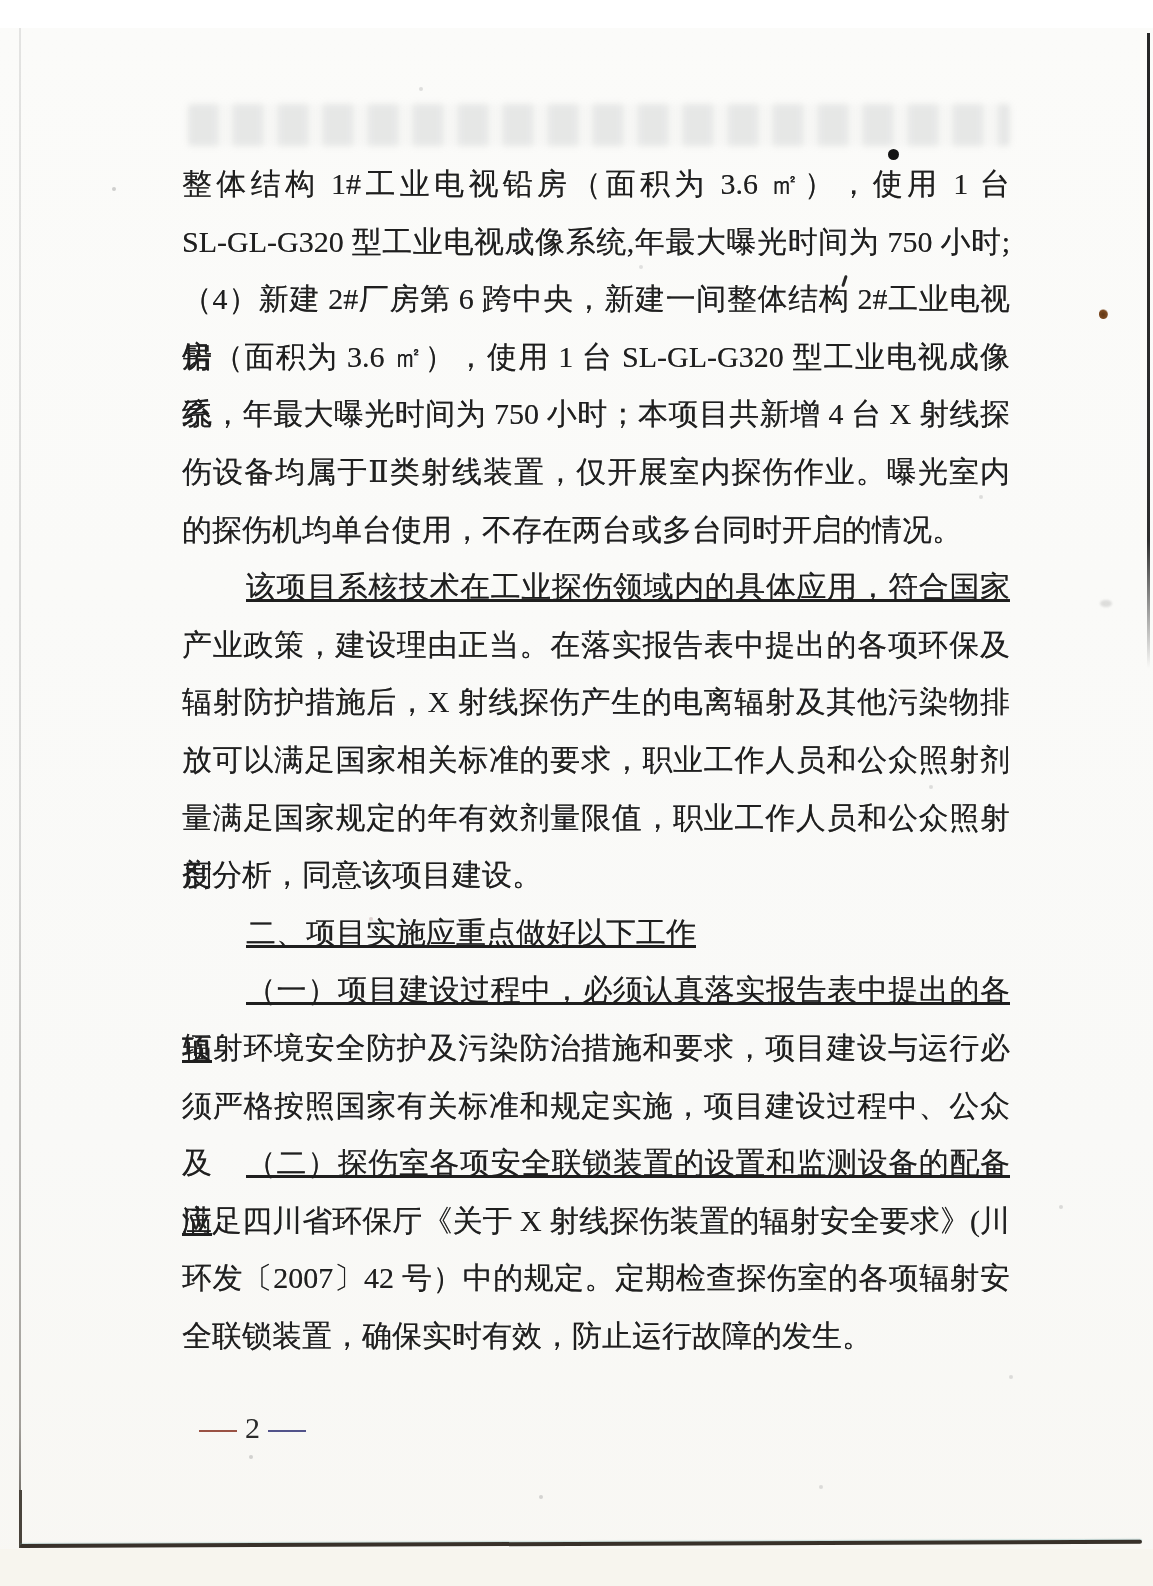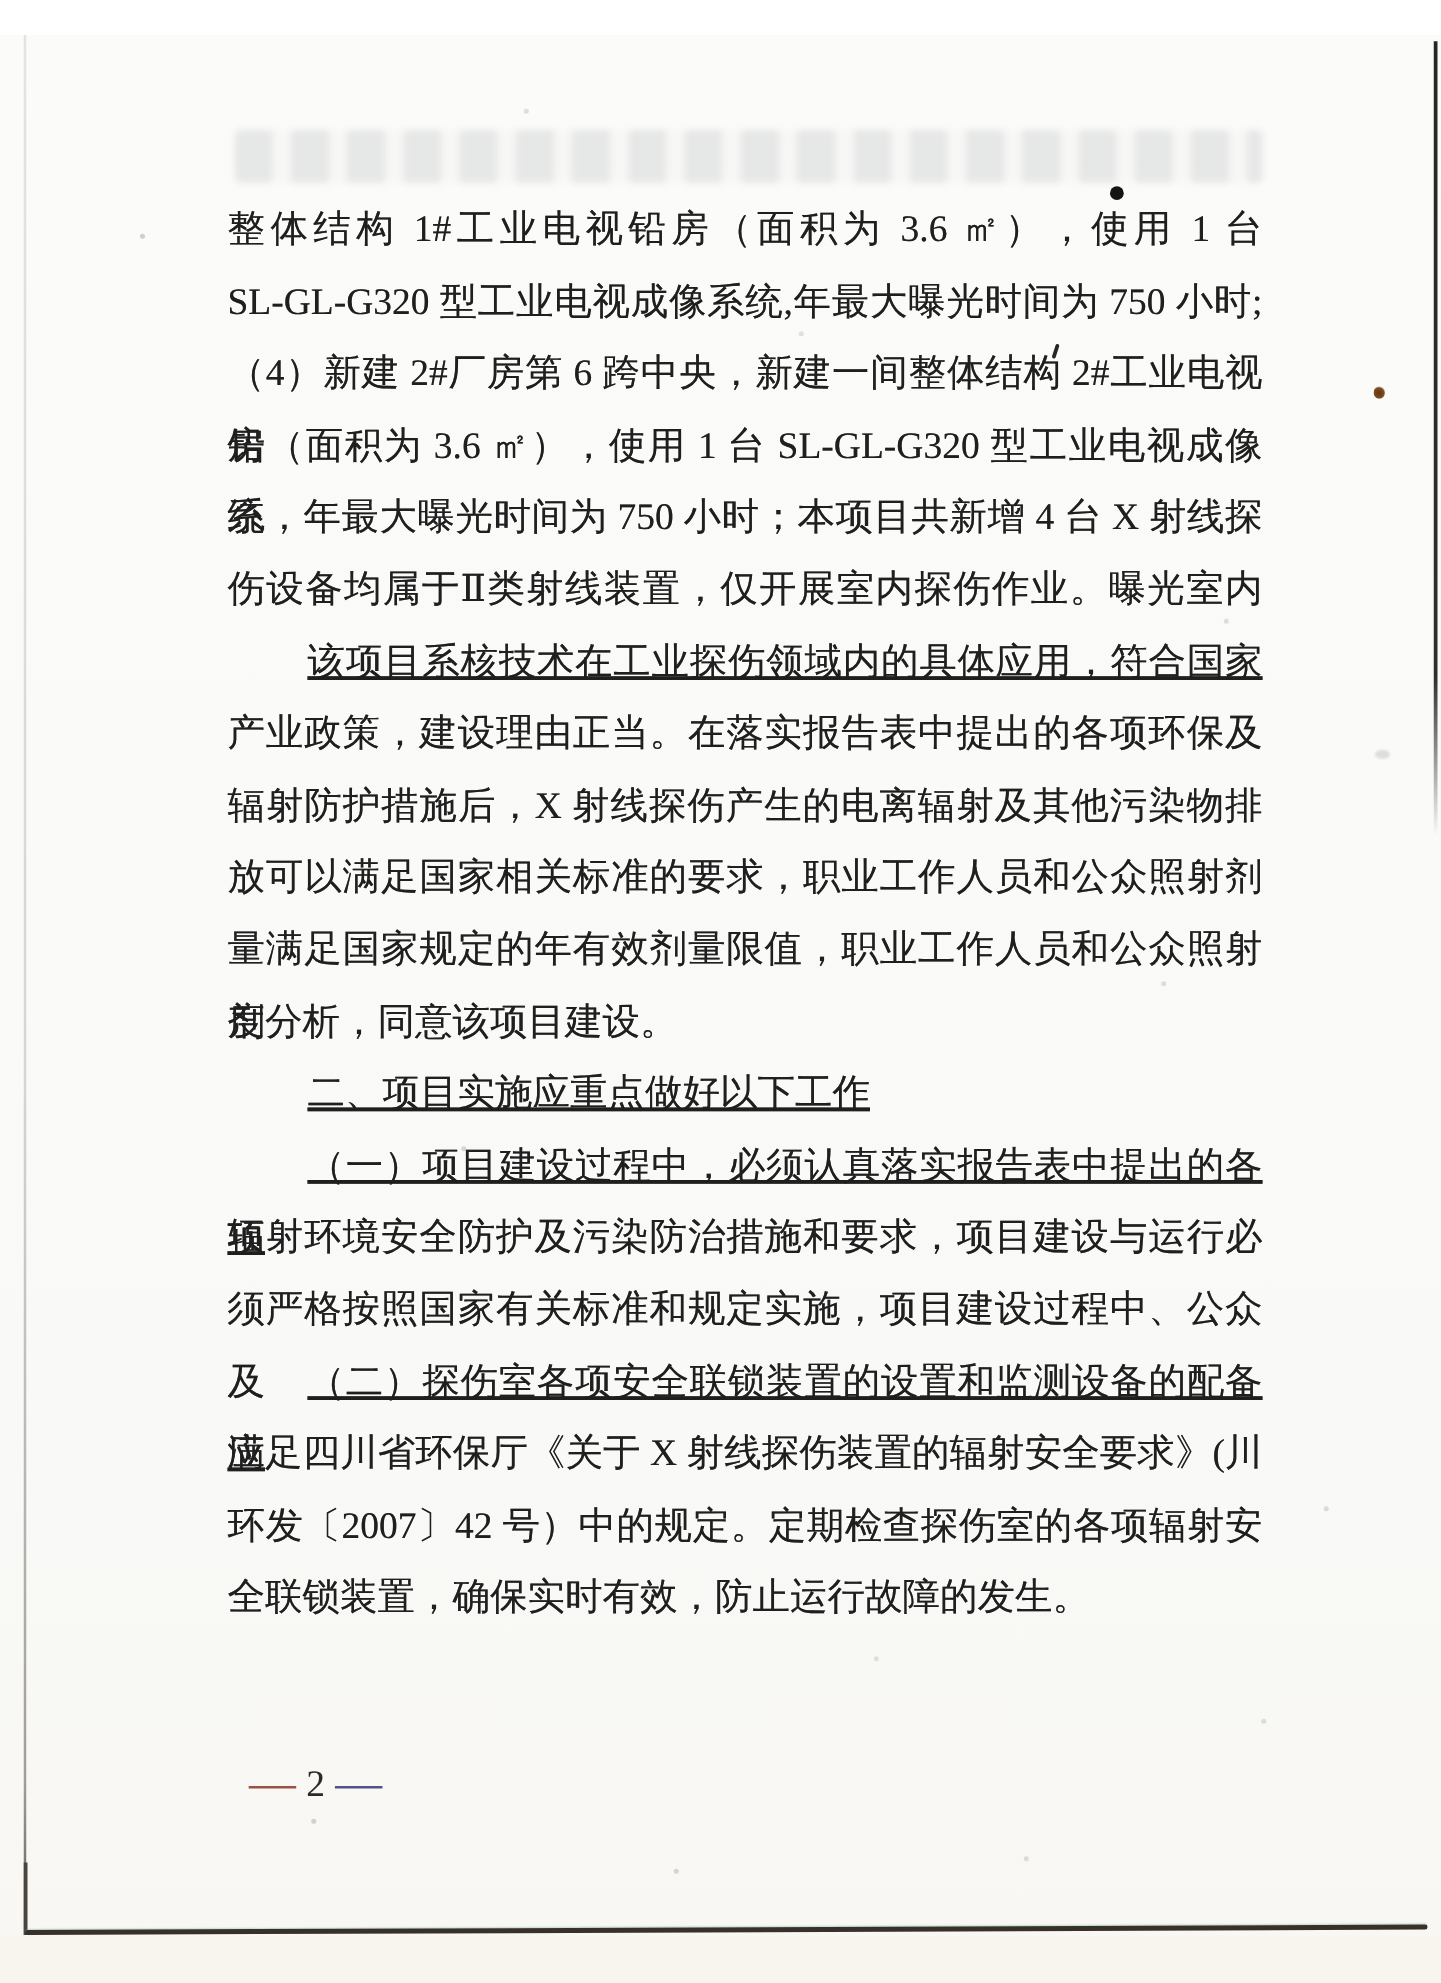--- a/index.html
+++ b/index.html
@@ -129,20 +129,21 @@
   <div class="brown-speck"></div>
   <div class="smudge"></div>
 
   <div class="textblock">
     <div class="line">整体结构 1#工业电视铅房（面积为 3.6 ㎡），使用 1 台</div>
     <div class="line">SL-GL-G320 型工业电视成像系统,年最大曝光时间为 750 小时;</div>
     <div class="line">（4）新建 2#厂房第 6 跨中央，新建一间整体结构 2#工业电视铅</div>
     <div class="line">房（面积为 3.6 ㎡），使用 1 台 SL-GL-G320 型工业电视成像系</div>
     <div class="line">统，年最大曝光时间为 750 小时；本项目共新增 4 台 X 射线探</div>
     <div class="line">伤设备均属于Ⅱ类射线装置，仅开展室内探伤作业。曝光室内</div>
+    <div class="line end">的探伤机均单台使用，不存在两台或多台同时开启的情况。</div>
     <div class="line indent">该项目系核技术在工业探伤领域内的具体应用，符合国家</div>
     <div class="line">产业政策，建设理由正当。在落实报告表中提出的各项环保及</div>
     <div class="line">辐射防护措施后，X 射线探伤产生的电离辐射及其他污染物排</div>
     <div class="line">放可以满足国家相关标准的要求，职业工作人员和公众照射剂</div>
     <div class="line">量满足国家规定的年有效剂量限值，职业工作人员和公众照射剂</div>
     <div class="line end">度分析，同意该项目建设。</div>
     <div class="line indent end">二、项目实施应重点做好以下工作</div>
     <div class="line indent">（一）项目建设过程中，必须认真落实报告表中提出的各项</div>
     <div class="line">辐射环境安全防护及污染防治措施和要求，项目建设与运行必</div>
     <div class="line">须严格按照国家有关标准和规定实施，项目建设过程中、公众及</div>

